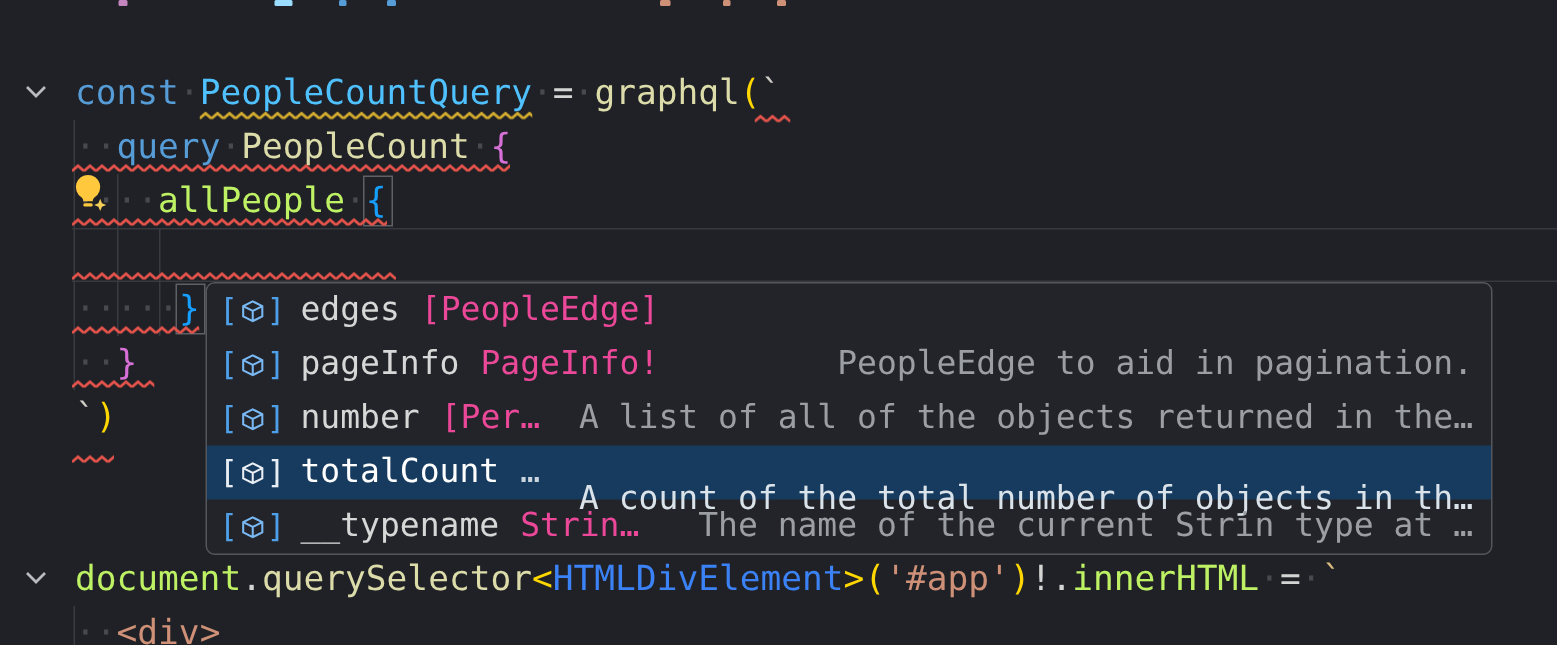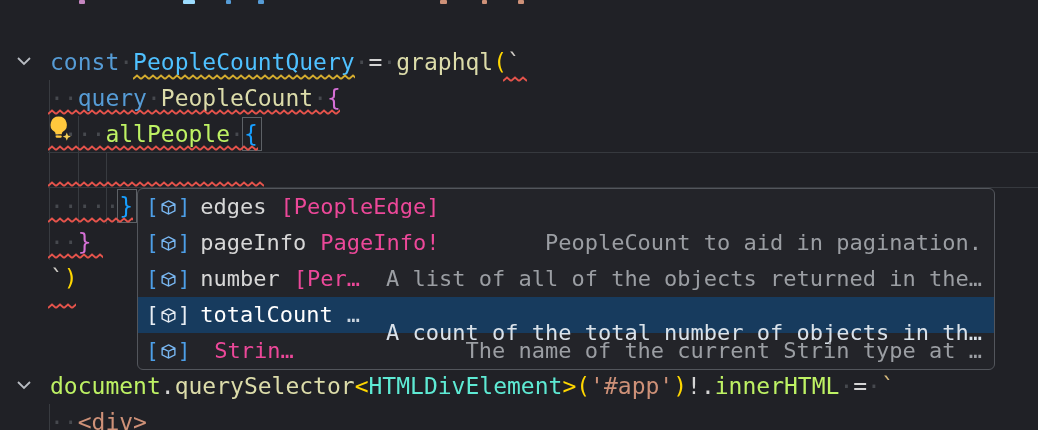--- a/index.html
+++ b/index.html
@@ -12,21 +12,21 @@
         font-size:23px;letter-spacing:0;}
   .tk-kw{color:#569cd6}
   .tk-var{color:#4fc1ff}
   .tk-id{color:#bef264}
   .tk-fn{color:#dcdcaa}
   .tk-pun{color:#d4d4d4}
   .tk-b1{color:#ffd700}
   .tk-b2{color:#d670d6}
   .tk-b3{color:#179fff}
   .tk-str{color:#ce9178}
-  .tk-type{color:#5eead4}
+  .tk-type{color:#3b82f6}
   .tk-ws{color:#46494e}
   .tk-ghost{color:#878b90;font-style:italic}
   .tk-btick{color:#d0cdc7}
   .tk-btick2{color:#d7ba7d}
   
   .guide{position:absolute;width:1px;background:#383b40;}
   
   .cur-line{position:absolute;left:48px;right:0;height:34px;top:152px;
             border-top:1px solid #36393e;border-bottom:1px solid #36393e;pointer-events:none;}
   
@@ -154,21 +154,21 @@
           </svg><span>]</span></span>
       <span class="slabel">edges</span>
       <span class="stype">[PeopleEdge]</span>
     </div>
     <div class="srow">
       <span class="sicon"><span>[</span><svg width="17" height="17" viewBox="0 0 16 16">
             <path d="M8 1.8 L14 4.8 V11.2 L8 14.2 L2 11.2 V4.8 Z M2 4.8 L8 7.8 L14 4.8 M8 7.8 V14.2" stroke="currentColor" fill="none" stroke-width="1.3"></path>
           </svg><span>]</span></span>
       <span class="slabel">pageInfo</span>
       <span class="stype">PageInfo!</span>
-      <span class="sdesc">PeopleCount to aid in pagination.</span>
+      <span class="sdesc">PeopleEdge to aid in pagination.</span>
     </div>
     <div class="srow">
       <span class="sicon"><span>[</span><svg width="17" height="17" viewBox="0 0 16 16">
             <path d="M8 1.8 L14 4.8 V11.2 L8 14.2 L2 11.2 V4.8 Z M2 4.8 L8 7.8 L14 4.8 M8 7.8 V14.2" stroke="currentColor" fill="none" stroke-width="1.3"></path>
           </svg><span>]</span></span>
       <span class="slabel">number</span>
       <span class="stype">[Per…</span>
       <span class="sdesc">A list of all of the objects returned in the…</span>
     </div>
     <div class="srow selected">
@@ -176,18 +176,19 @@
             <path d="M8 1.8 L14 4.8 V11.2 L8 14.2 L2 11.2 V4.8 Z M2 4.8 L8 7.8 L14 4.8 M8 7.8 V14.2" stroke="currentColor" fill="none" stroke-width="1.3"></path>
           </svg><span>]</span></span>
       <span class="slabel">totalCount</span>
       <span class="stype">…</span>
       <span class="sdesc">A count of the total number of objects in th…</span>
     </div>
     <div class="srow">
       <span class="sicon"><span>[</span><svg width="17" height="17" viewBox="0 0 16 16">
             <path d="M8 1.8 L14 4.8 V11.2 L8 14.2 L2 11.2 V4.8 Z M2 4.8 L8 7.8 L14 4.8 M8 7.8 V14.2" stroke="currentColor" fill="none" stroke-width="1.3"></path>
           </svg><span>]</span></span>
+      <span class="slabel">__typename</span>
       <span class="stype">Strin…</span>
       <span class="sdesc">The name of the current Strin type at …</span>
     </div>
   </div>
 
 </div>
 
 </body></html>

